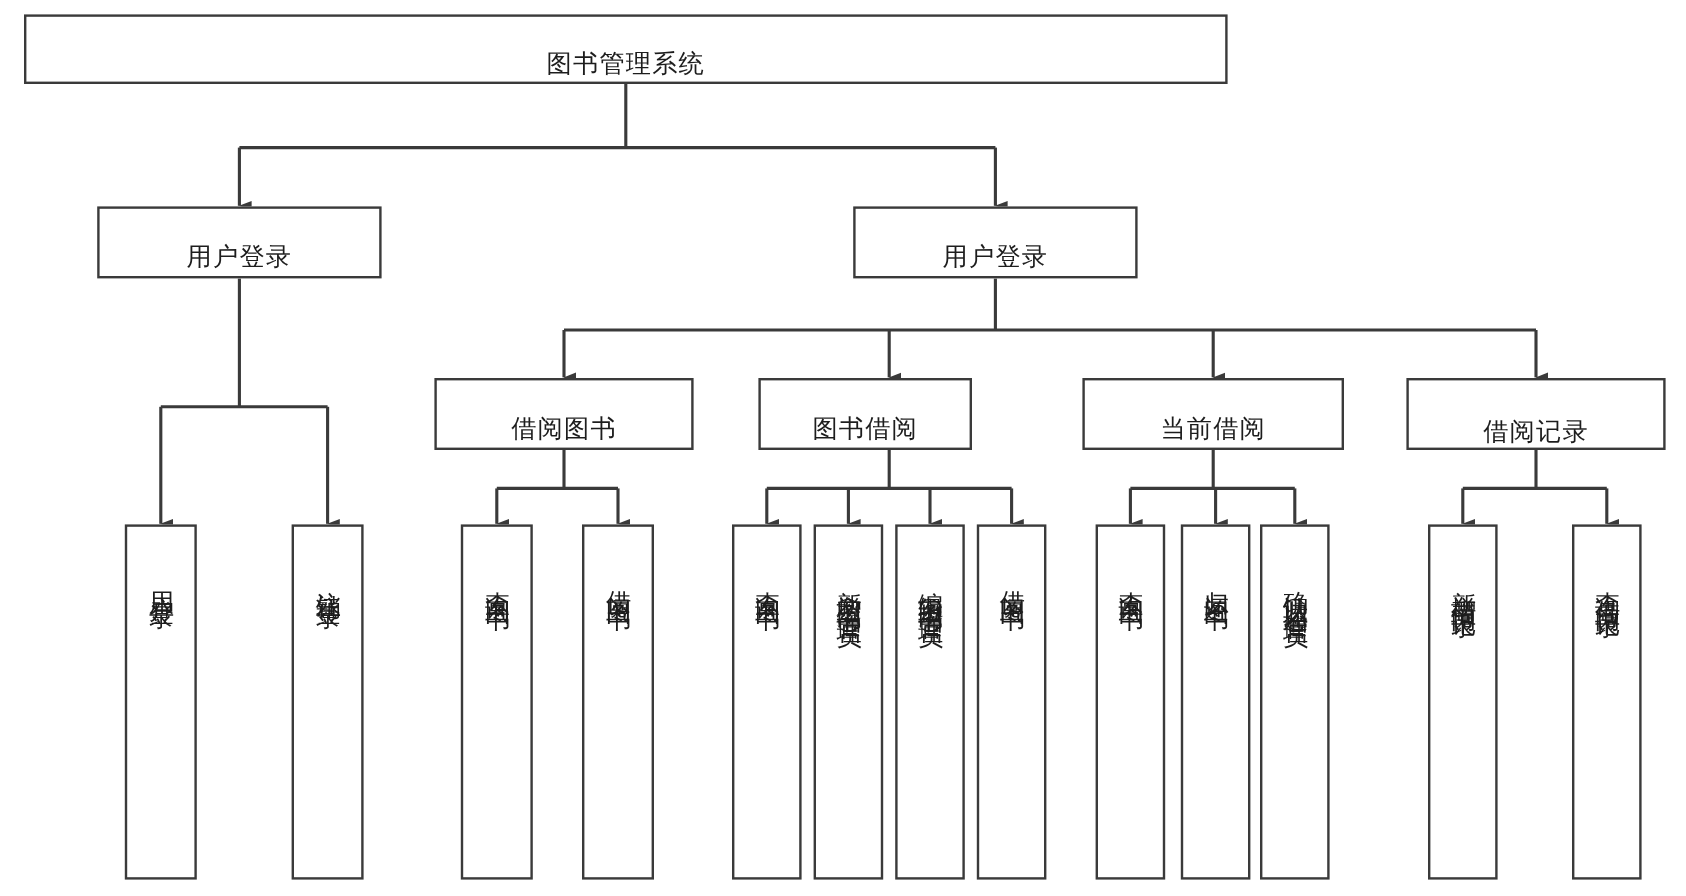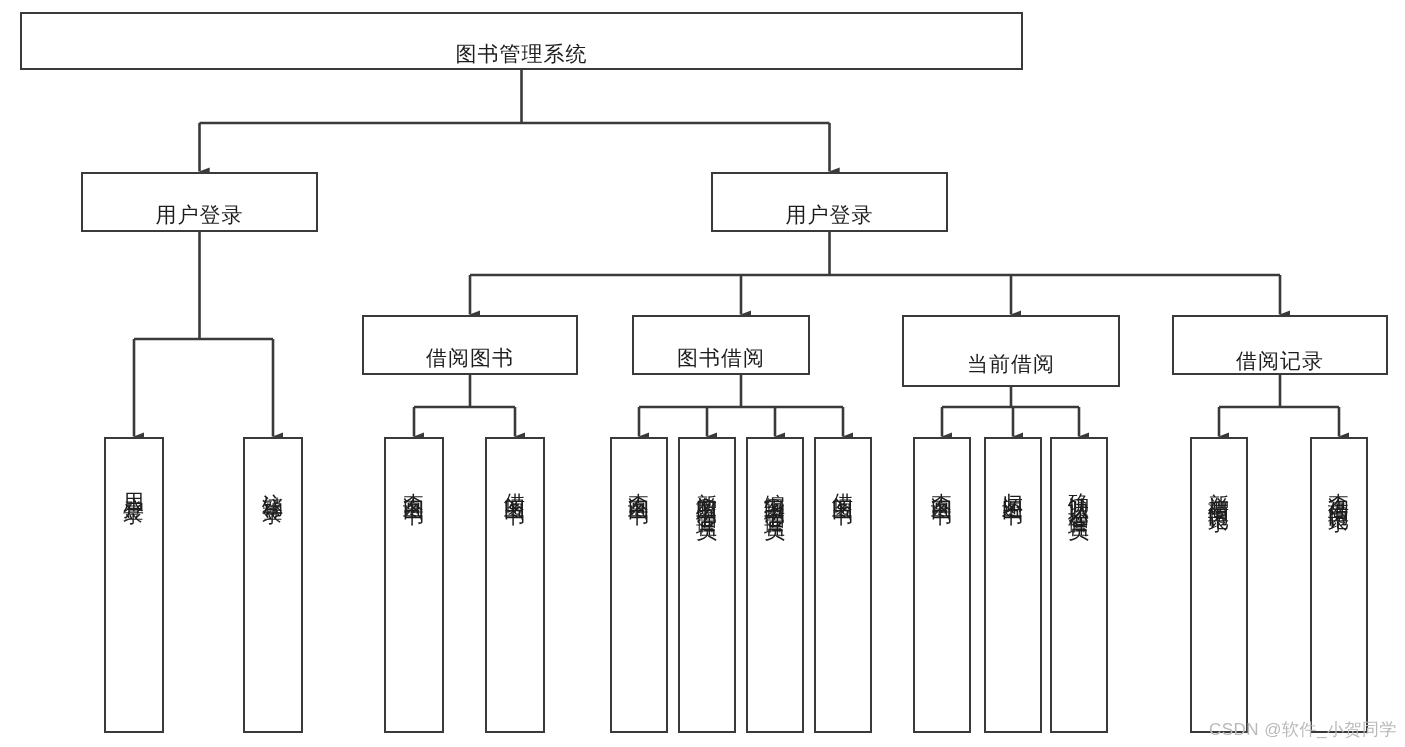--- a/index.html
+++ b/index.html
@@ -114,21 +114,21 @@
       </div>
       <div class="node" style="left: 711px; top: 172px; width: 237px; height: 60px;">
         <span class="label">用户登录</span>
       </div>
       <div class="node" style="left: 362px; top: 315px; width: 216px; height: 60px;">
         <span class="label">借阅图书</span>
       </div>
       <div class="node" style="left: 632px; top: 315px; width: 178px; height: 60px;">
         <span class="label">图书借阅</span>
       </div>
-      <div class="node" style="left: 902px; top: 315px; width: 218px; height: 72px;">
+      <div class="node" style="left: 902px; top: 315px; width: 218px; height: 60px;">
         <span class="label">当前借阅</span>
       </div>
       <div class="node" style="left: 1172px; top: 315px; width: 216px; height: 60px; align-items: flex-end;">
         <span class="label">借阅记录</span>
       </div>
       <div class="node leaf" style="left: 104px; top: 437px; width: 60px; height: 296px;">
         <span class="label">用户登录</span>
       </div>
       <div class="node leaf" style="left: 243px; top: 437px; width: 60px; height: 296px;">
         <span class="label">注销登录</span>
@@ -160,14 +160,13 @@
       <div class="node leaf" style="left: 1050px; top: 437px; width: 58px; height: 296px;">
         <span class="label">确认归还（管理员）</span>
       </div>
       <div class="node leaf" style="left: 1190px; top: 437px; width: 58px; height: 296px;">
         <span class="label">新增借阅记录</span>
       </div>
       <div class="node leaf" style="left: 1310px; top: 437px; width: 58px; height: 296px;">
         <span class="label">查询借阅记录</span>
       </div>
     </div>
-  <div class="watermark">CSDN @软件_小贺同学</div>
 </div>
 
 </body></html>

